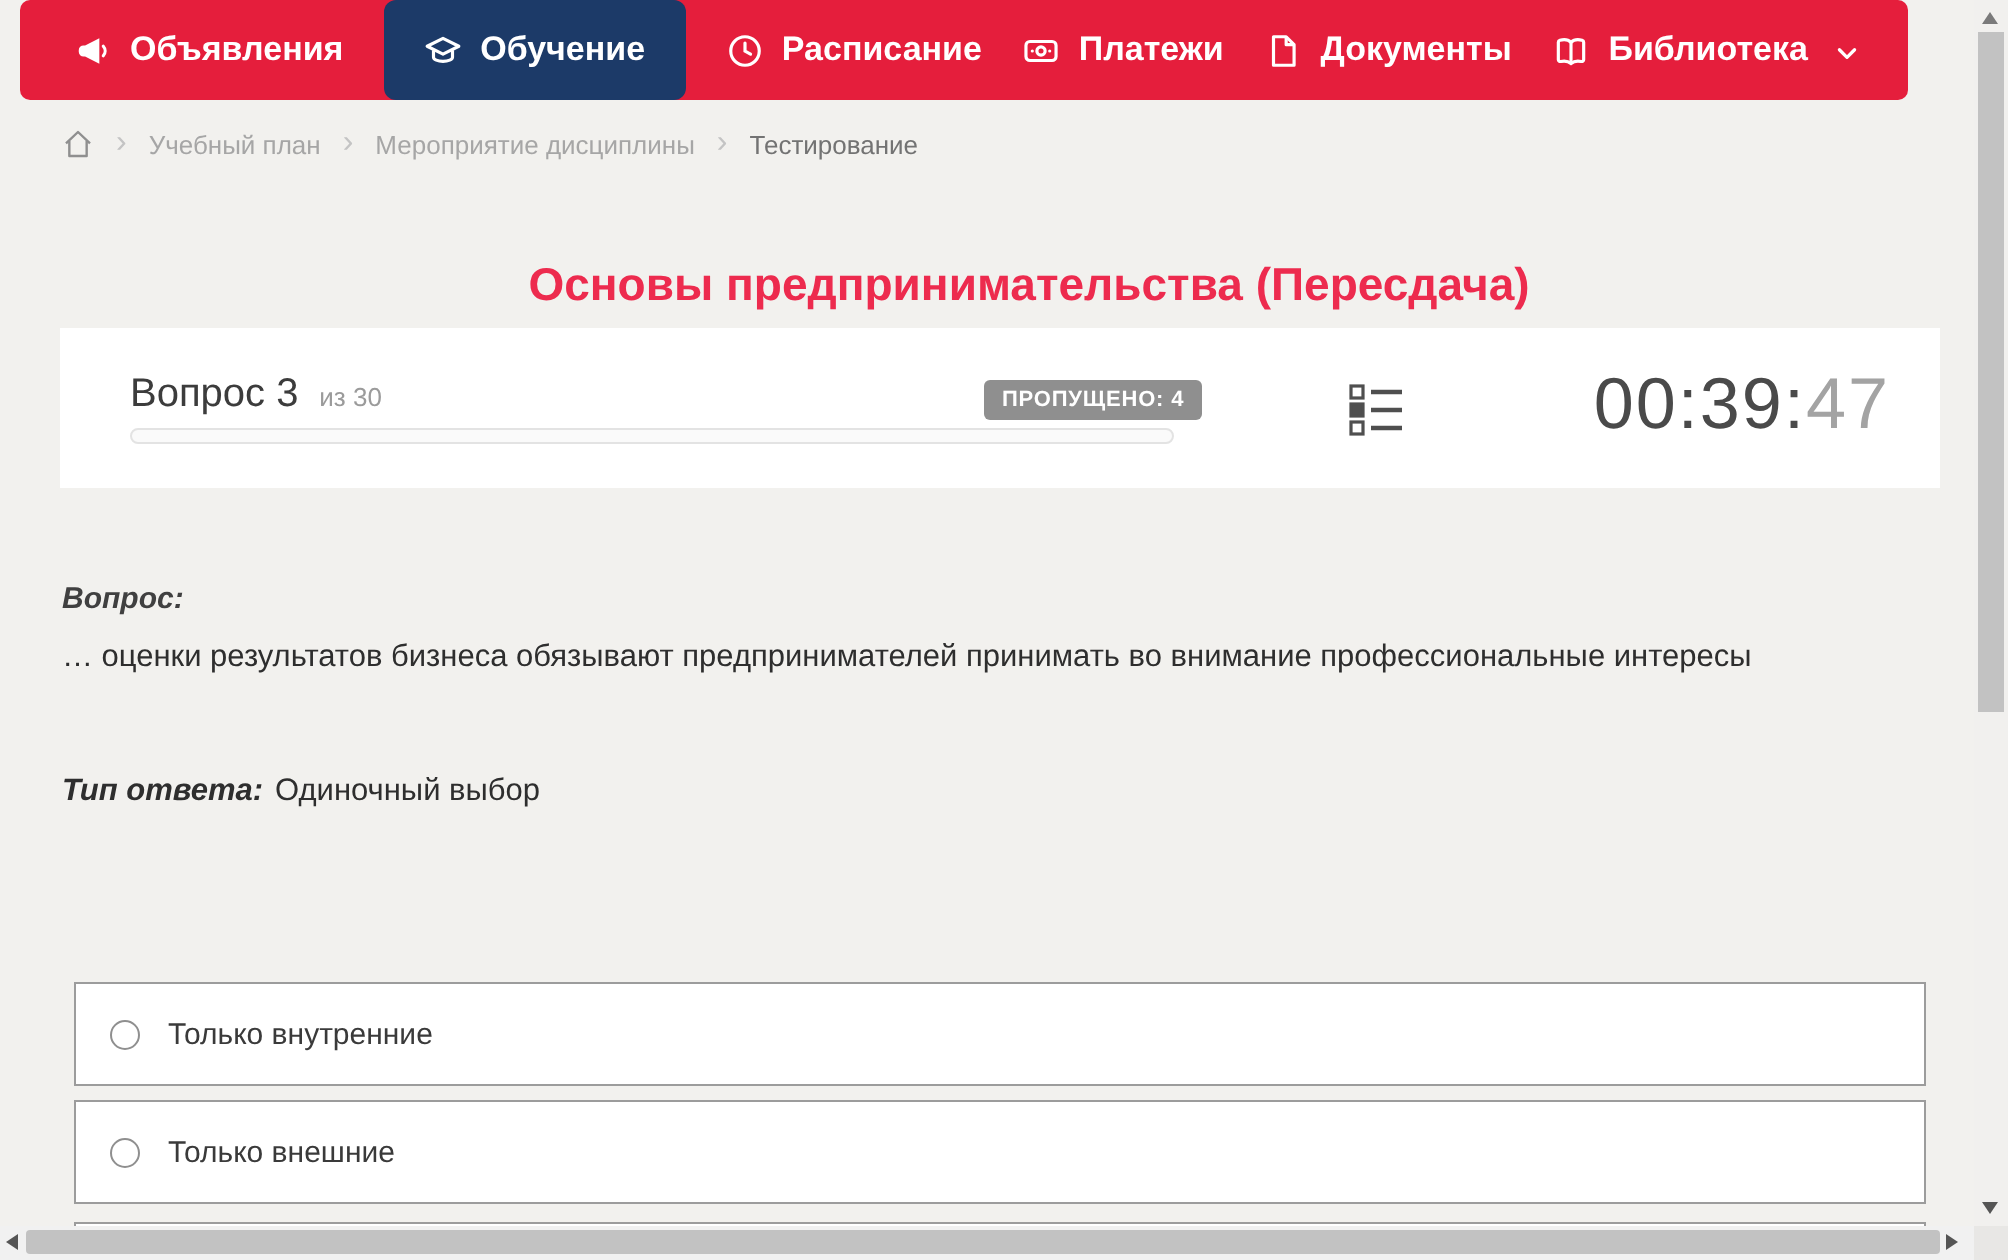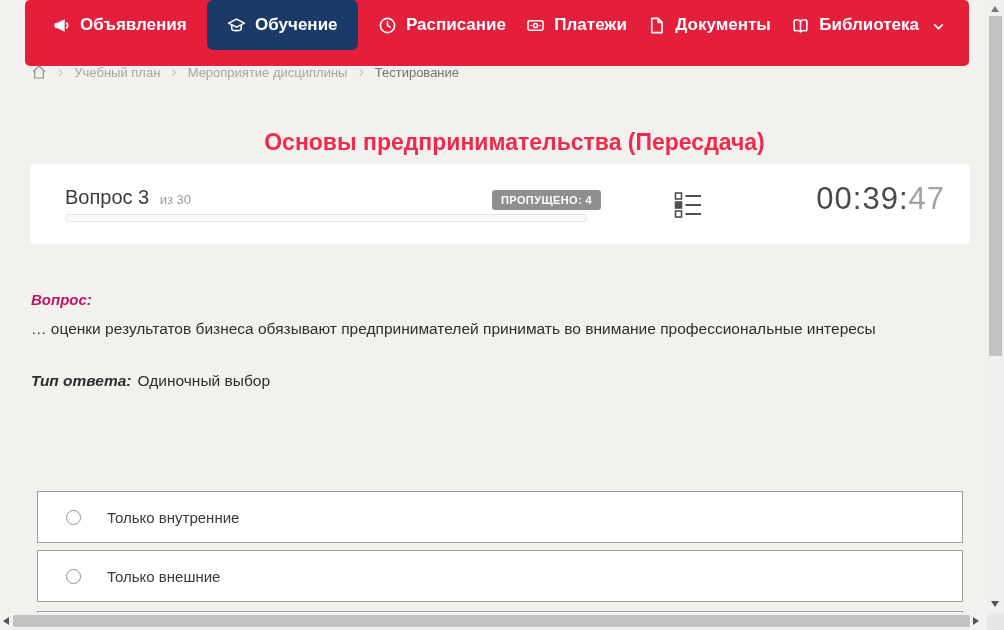--- a/index.html
+++ b/index.html
@@ -6,23 +6,23 @@
   html, body { margin: 0; padding: 0; }
   body {
     width: 1004px; height: 630px;
     position: relative; overflow: hidden;
     background: #f2f1ee;
     font-family: "Liberation Sans", sans-serif;
   }
 
   
   .navbar {
-    position: absolute; left: 25px; top: 0; width: 944px; height: 66px;
+    position: absolute; left: 10px; top: 0; width: 944px; height: 50px;
     background: #e51e3c; border-radius: 5px;
-    display: flex; align-items: flex-start; justify-content: space-between;
+    display: flex; align-items: flex-end; justify-content: space-between;
     padding: 0 24px 0 27px; color: #fff;
   }
   .nav-item {
     display: flex; align-items: center; gap: 9px;
     font-size: 17px; font-weight: bold; cursor: pointer; white-space: nowrap;
     height: 50px;
   }
   .nav-item.active { background: #1c3a68; border-radius: 6px; padding: 12px 20px; }
   .nav-icon { display: flex; align-items: center; }
   .nav-icon svg { width: 19px; height: 19px; display: block; }
@@ -63,39 +63,39 @@
     background: #fafafa; border: 1px solid #e3e3e3; border-radius: 5px; overflow: hidden;
   }
   .progress-fill { height: 100%; background: #e51e3c; border-radius: 5px; width: 0; }
   .list-btn {
     position: absolute; left: 644px; top: 27px; width: 28px; height: 28px;
     cursor: pointer; background: none; border: none; padding: 0;
   }
   .list-btn svg { width: 28px; height: 28px; display: block; }
   .timer {
     position: absolute; right: 25px; top: 17px;
-    font-size: 31px; color: #4a4a4a; letter-spacing: 1px; white-space: nowrap;
+    font-size: 36px; color: #4a4a4a; letter-spacing: 1px; white-space: nowrap;
   }
   .timer .sec { color: #a3a3a3; }
 
   
   .question-area {
     position: absolute; left: 31px; top: 291px; width: 880px;
     color: #2e2e2e;
   }
-  .q-label { margin: 0 0 8px 0; font-size: 15px; font-weight: bold; font-style: italic; color: #be185d; }
+  .q-label { margin: 0 0 8px 0; font-size: 15px; font-weight: bold; font-style: italic; color: #404040; }
   .q-text { margin: 0; font-size: 15.5px; line-height: 26px; }
-  .q-type { margin: 30px 0 0 0; font-size: 15.5px; }
+  .q-type { margin: 45px 0 0 0; font-size: 15.5px; }
   .q-type-label { font-weight: bold; font-style: italic; margin-right: 6px; }
 
   
   .option {
     position: absolute; left: 37px; width: 926px; height: 52px;
     background: #fff; border: 1px solid #9c9c9c;
-    display: flex; align-items: center; padding-left: 28px; gap: 26px;
+    display: flex; align-items: center; padding-left: 17px; gap: 14px;
     cursor: pointer;
   }
   .option-1 { top: 491px; }
   .option-2 { top: 550px; }
   .option-3 { top: 611px; }
   .radio {
     width: 15px; height: 15px; border: 1.5px solid #8f8f8f; border-radius: 50%;
     background: #fff; flex: 0 0 auto; cursor: pointer;
   }
   .option-label { font-size: 15px; color: #3a3a3a; }

